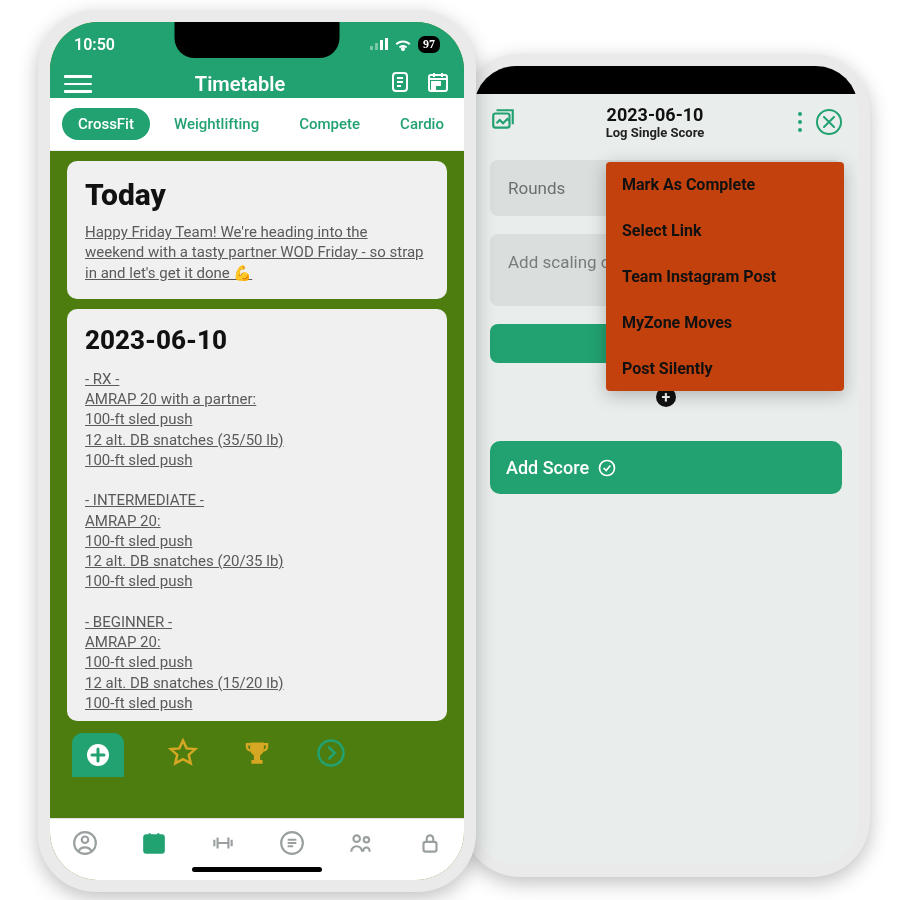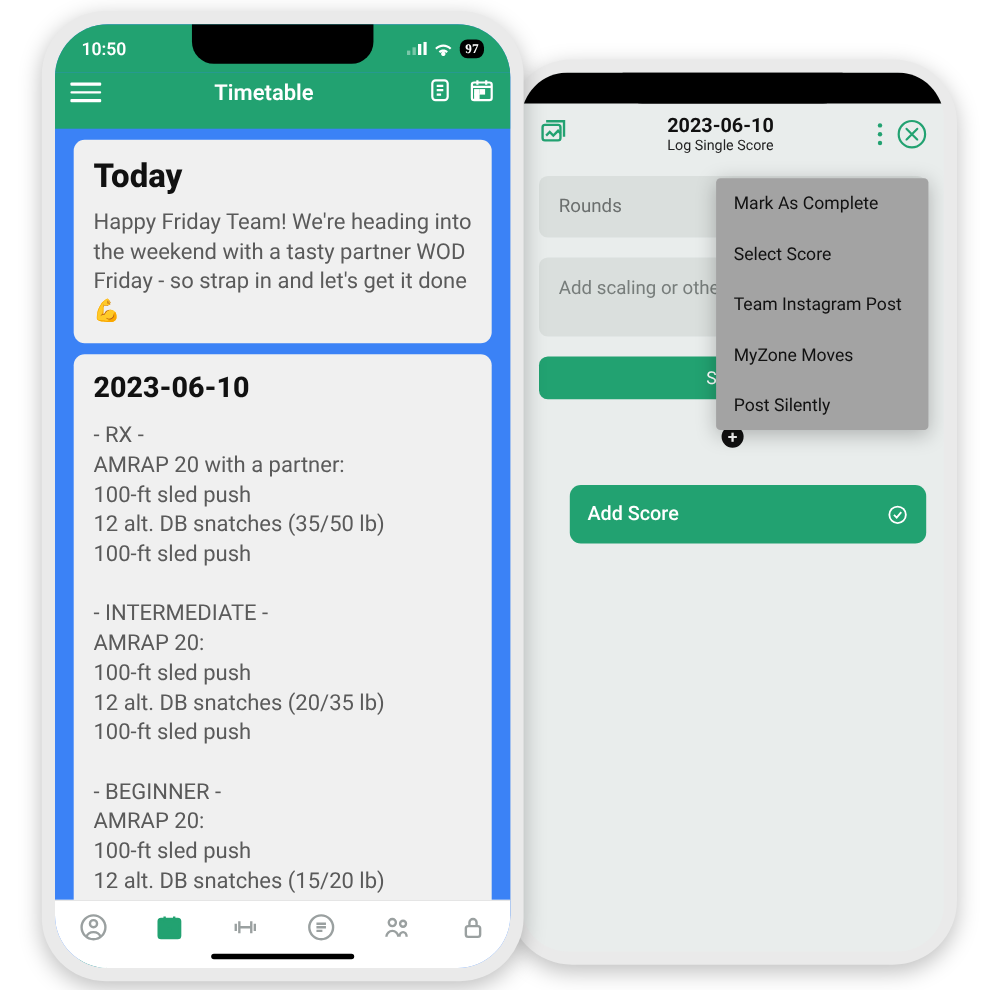--- a/index.html
+++ b/index.html
@@ -16,21 +16,21 @@
   .phone {
     position: absolute;
     background: #eaeaea;
     border-radius: 58px;
     box-shadow: 0 6px 20px rgba(0,0,0,0.25);
   }
   .phone .screen {
     position: absolute;
     left: 12px; right: 12px; top: 12px; bottom: 12px;
     border-radius: 48px;
-    background: #3b82f6;
+    background: #4d7c0f;
     overflow: hidden;
   }
   
   .phone.left { left: 38px; top: 10px; width: 438px; height: 882px; z-index: 2; }
   .phone.right { left: 462px; top: 54px; width: 408px; height: 823px; z-index: 1; }
   .phone.right .screen { background: #e9edec; border-radius: 42px; }
 
   
   .notch-ios {
     position: absolute; top: 0; left: 50%; transform: translateX(-50%);
@@ -56,21 +56,21 @@
     height: 44px; display: flex; align-items: center; justify-content: space-between;
     padding: 0 24px; background: #22a271; color: #fff; font-weight: 600;
   }
   .status-bar .time { font-size: 16px; }
   .status-bar .right-icons { display:flex; align-items:center; gap:6px;font-family:Liberation Serif, serif; }
   .battery-badge {
     background:#000; color:#fff; border-radius:7px; padding:1px 5px; font-size:12px; font-weight:700;
   }
 
   .app-header {
-    background: #22a271; color: #fff; padding: 4px 14px 19px 14px;
+    background: #22a271; color: #fff; padding: 4px 14px 0 14px;
     display: flex; align-items: center;
   }
   .hamburger { width: 28px; display:flex; flex-direction:column; gap:5px; cursor:pointer; }
   .hamburger span { height:2.5px; background:#fff; border-radius:1px; }
   .header-center { flex:1; text-align:center; }
   .header-title { font-size: 20px; font-weight: 600; }
   .header-sub { font-size: 13px; font-weight: 500; margin-top: 2px; }
   .header-actions { display:flex; gap:14px; }
   .hicon { width:24px; height:24px; stroke:#fff; fill:none; stroke-width:2; }
 
@@ -83,21 +83,21 @@
     cursor:pointer;
   }
   .tab.active { background:#22a271; color:#fff; }
 
   .content { padding: 0 8px 90px 8px; overflow:hidden; }
   .card {
     background:#f0f0f0; border-radius:10px; padding:16px 18px; margin:10px 9px;
   }
   .card h1 { font-size:30px; font-weight:800; color:#111; margin-bottom:10px; }
   .card h2 { font-size:26px; font-weight:800; color:#111; margin-bottom:14px; }
-  .card p, .card .wt { font-size:20px; color:#5a5a5a; line-height:1.35; }
+  .card p, .card .wt { font-size:15px; color:#5a5a5a; line-height:1.35;text-decoration:underline; }
   .wt { white-space:pre-line; }
 
   .action-row {
     display:flex; align-items:center; gap:44px; padding:2px 8px 0 14px;
   }
   .fab {
     width:52px; height:44px; background:#22a271; border-radius:10px 10px 0 0;
     display:flex; align-items:center; justify-content:center; color:#fff; font-size:26px;
   }
   .aicon { width:30px; height:30px; }
@@ -112,21 +112,21 @@
   .bn.active svg { stroke:#22a271; fill:#22a271; }
   .dot { width:4px; height:4px; background:#22a271; border-radius:50%; position:absolute; bottom:10px; }
 
   
   .r-body { position:absolute; inset:0; padding:28px 0 0 0; }
   .r-header {
     display:flex; align-items:center; padding:10px 16px;
   }
   .r-header .r-title-wrap { flex:1; text-align:center; }
   .r-title { font-size:18px; font-weight:700; color:#111; }
-  .r-sub { font-size:13px; color:#222; font-weight:400; }
+  .r-sub { font-size:13px; color:#222; font-weight:700; }
   .r-icon { width:26px; height:26px; }
   .r-close {
     width:26px; height:26px; border:2px solid #22a271; border-radius:50%;
     display:flex; align-items:center; justify-content:center; color:#22a271; font-weight:700;
     margin-left:10px;
   }
   .r-kebab { display:flex; flex-direction:column; gap:4px; padding:4px; }
   .r-kebab span { width:4px; height:4px; background:#22a271; border-radius:50%; }
 
   .r-content { padding: 10px 16px; }
@@ -142,28 +142,28 @@
   .r-partners {
     text-align:center; font-size:17px; font-weight:600; color:#111;
     display:flex; justify-content:center; align-items:center; gap:6px; margin-bottom:34px;
   }
   .r-plus {
     width:20px; height:20px; background:#111; border-radius:50%; color:#fff;
     display:inline-flex; align-items:center; justify-content:center; font-size:16px;
   }
   .r-score-btn {
     background:#22a271; color:#fff; text-align:center; padding:16px; border-radius:10px;
-    font-size:18px; font-weight:500; display:flex; justify-content:space-between; gap:8px; align-items:center;margin-left:28px;
+    font-size:18px; font-weight:500; display:flex; justify-content:flex-start; gap:8px; align-items:center;
   }
 
   
   .popup {
-    position:absolute; top:96px; right:14px; width:193px;
-    background:#a3a3a3; border-radius:4px; box-shadow:0 4px 18px rgba(0,0,0,0.25);
-    z-index:10; overflow:hidden;
+    position:absolute; top:96px; right:14px; width:238px;
+    background:#c2410c; border-radius:4px; box-shadow:0 4px 18px rgba(0,0,0,0.25);
+    z-index:10; overflow:hidden;font-weight:bold;
   }
   .popup .item {
     padding:13px 16px; font-size:16px; color:#111; cursor:pointer;
   }
   .popup .item + .item { border-top:1px solid rgba(0,0,0,0); }
 </style>
 </head>
 <body>
 
 <div class="stage">
@@ -208,21 +208,21 @@
             <span>Add Score</span>
             <svg width="20" height="20" viewBox="0 0 24 24" fill="none" stroke="#fff" stroke-width="2">
               <circle cx="12" cy="12" r="9"></circle>
                 <path d="M8 12l3 3 5-6"></path>
             </svg>
           </div>
         </div>
 
         <div class="popup">
           <div class="item">Mark As Complete</div>
-          <div class="item">Select Score</div>
+          <div class="item">Select Link</div>
           <div class="item">Team Instagram Post</div>
           <div class="item">MyZone Moves</div>
           <div class="item">Post Silently</div>
         </div>
       </div>
     </div>
   </div>
 
   <div class="phone left">
     <div class="screen">
@@ -266,20 +266,27 @@
                 <path d="M3 9h18" stroke-width="2"></path>
                 <path d="M8 3v4M16 3v4"></path>
                 <rect x="6" y="12" width="3" height="3" fill="#fff"></rect>
                 <rect x="11" y="12" width="3" height="3" fill="#fff"></rect>
                 <rect x="6" y="16" width="3" height="3" fill="#fff"></rect>
               </svg>
           </span>
         </div>
       </div>
 
+      <div class="tab-row">
+        <div class="tab active">CrossFit</div>
+        <div class="tab">Weightlifting</div>
+        <div class="tab">Compete</div>
+        <div class="tab">Cardio</div>
+
+      </div>
 
       <div class="content">
         <div class="card">
           <h1>Today</h1>
           <p>Happy Friday Team! We're heading into the weekend with a tasty partner WOD Friday - so strap in and let's get it done 💪</p>
         </div>
 
         <div class="card" style="padding-bottom:8px;">
           <h2>2023-06-10</h2>
           <div class="wt">- RX -

